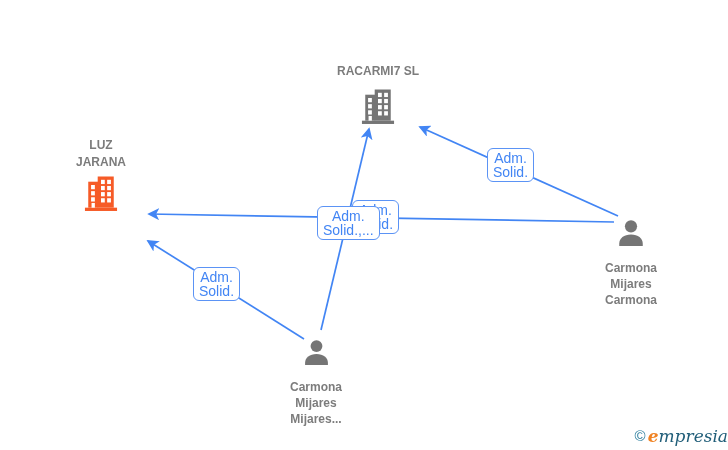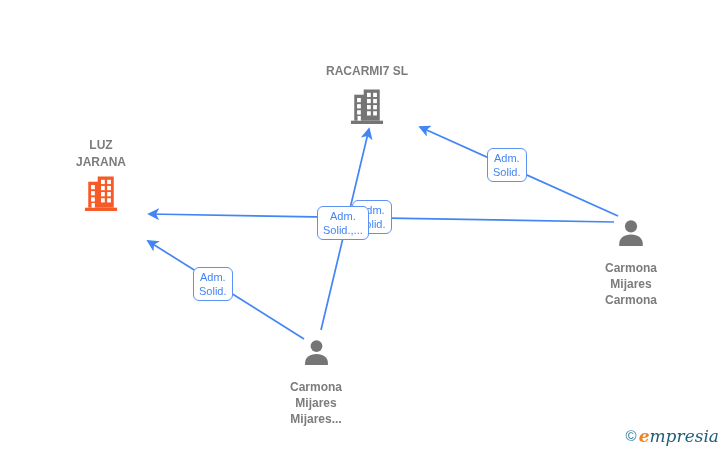--- a/index.html
+++ b/index.html
@@ -13,28 +13,28 @@
     text-align:center;color:#7c7c7c;font-size:12px;font-weight:700;line-height:16px;
     z-index:3;cursor:pointer;
   }
   .node .icon{display:block;}
   .node .lbl span{display:block;}
   .node-company-top .lbl{margin-bottom:9px;}
   .node-company-left .lbl{margin-bottom:4px;}
   .node-person .lbl{margin-top:9px;}
   .edge-label{
     position:absolute;background:#ffffff;border:1.6px solid #5b93f5;border-radius:6px;
-    color:#4285f4;font-size:11px;line-height:14px;text-align:center;
+    color:#4285f4;font-size:14px;line-height:14px;text-align:center;
     padding:2px 5px;white-space:nowrap;z-index:2;
   }
   .edge-label span{display:block;}
   .edge-label.front{z-index:2;}
   .edge-label.back{z-index:1;}
   #footer{
-    position:absolute;right:9px;bottom:4px;z-index:4;
+    position:absolute;right:0;bottom:4px;z-index:4;
     font-family:"DejaVu Serif",serif;font-style:italic;font-size:17px;cursor:pointer;
   }
   #footer .copy{color:#2a7d9d;font-style:normal;font-family:"Liberation Sans",sans-serif;font-size:15px;vertical-align:1px;margin-right:2px;}
   #footer .brand-e{color:#f08222;font-weight:700;}
   #footer .brand-rest{color:#215e79;}
 </style>
 </head>
 <body>
 
 <div id="canvas">
@@ -61,21 +61,21 @@
   </div>
   <div class="edge-label" style="left:487px;top:148px;">
     <span>Adm.</span>
     <span>Solid.</span>
   </div>
   <div class="edge-label" style="left:193px;top:267px;">
     <span>Adm.</span>
     <span>Solid.</span>
   </div>
 
-  <div class="node node-company-top" style="left:312px;top:63px;width:110px;">
+  <div class="node node-company-top" style="left:323px;top:63px;width:110px;">
     <div class="lbl">
       <span>RACARMI7 SL</span>
     </div>
     <svg class="icon" width="34" height="37" viewBox="0 0 36 39">
       <rect x="1" y="34.5" width="34" height="3.5" fill="#757575"></rect>
       <rect x="4.5" y="7" width="10.5" height="27.5" fill="#757575"></rect>
       <rect x="14.5" y="1.5" width="17" height="33" fill="#757575"></rect>
       <rect x="18" y="5" width="4" height="4.5" fill="#fff"></rect>
       <rect x="24.5" y="5" width="4" height="4.5" fill="#fff"></rect>
       <rect x="18" y="11.5" width="4" height="4.5" fill="#fff"></rect>

